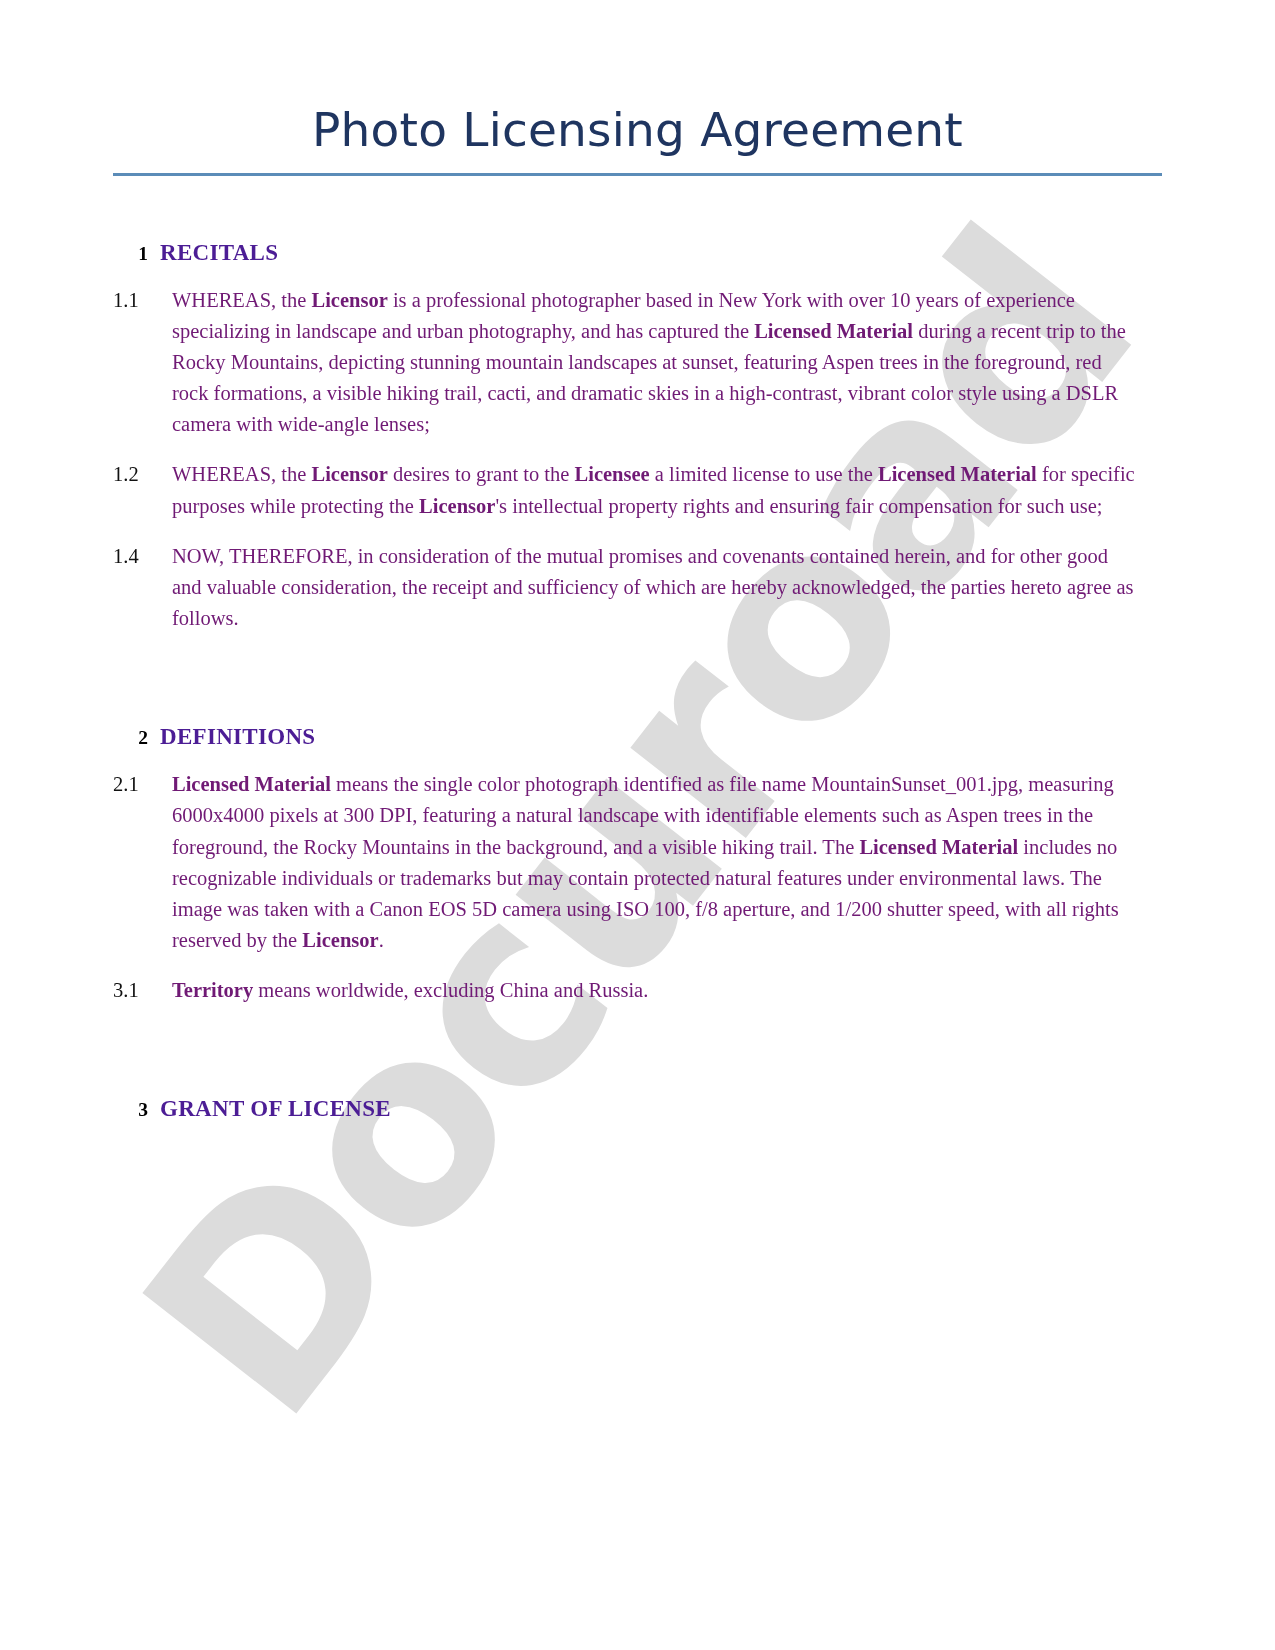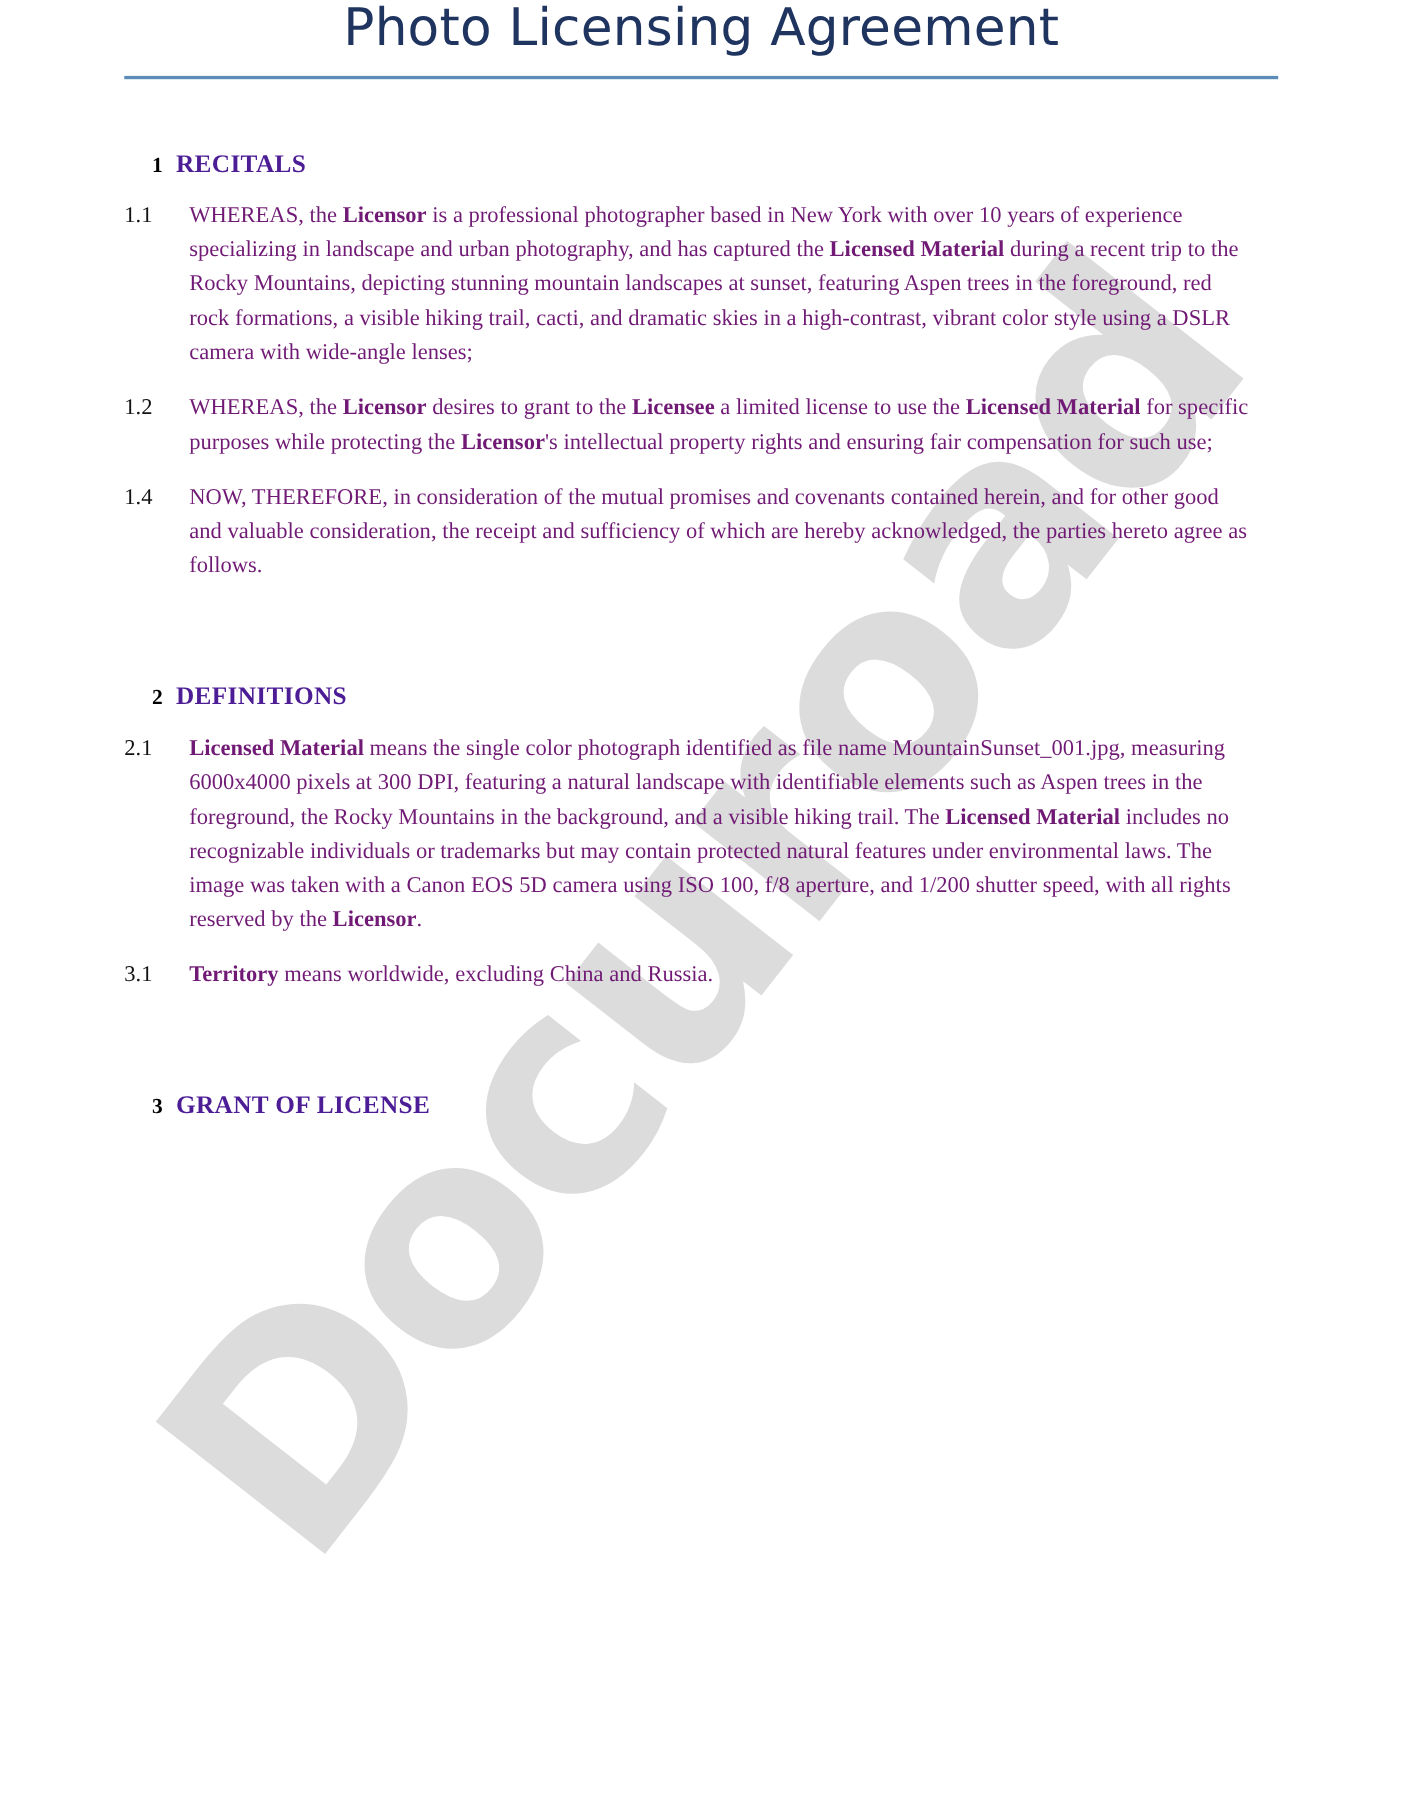--- a/index.html
+++ b/index.html
@@ -42,20 +42,21 @@
   }
 
   
   .content {
     position: relative;
     z-index: 1;
   }
 
   
   .title-block {
+    padding-top: 104px;
     margin-left: 113px;
     margin-right: 113px;
   }
   .doc-title {
     font-family: "DejaVu Sans", sans-serif;
     font-weight: 400;
     font-size: 47px;
     line-height: 1.12;
     color: #1f3560;
     text-align: center;

